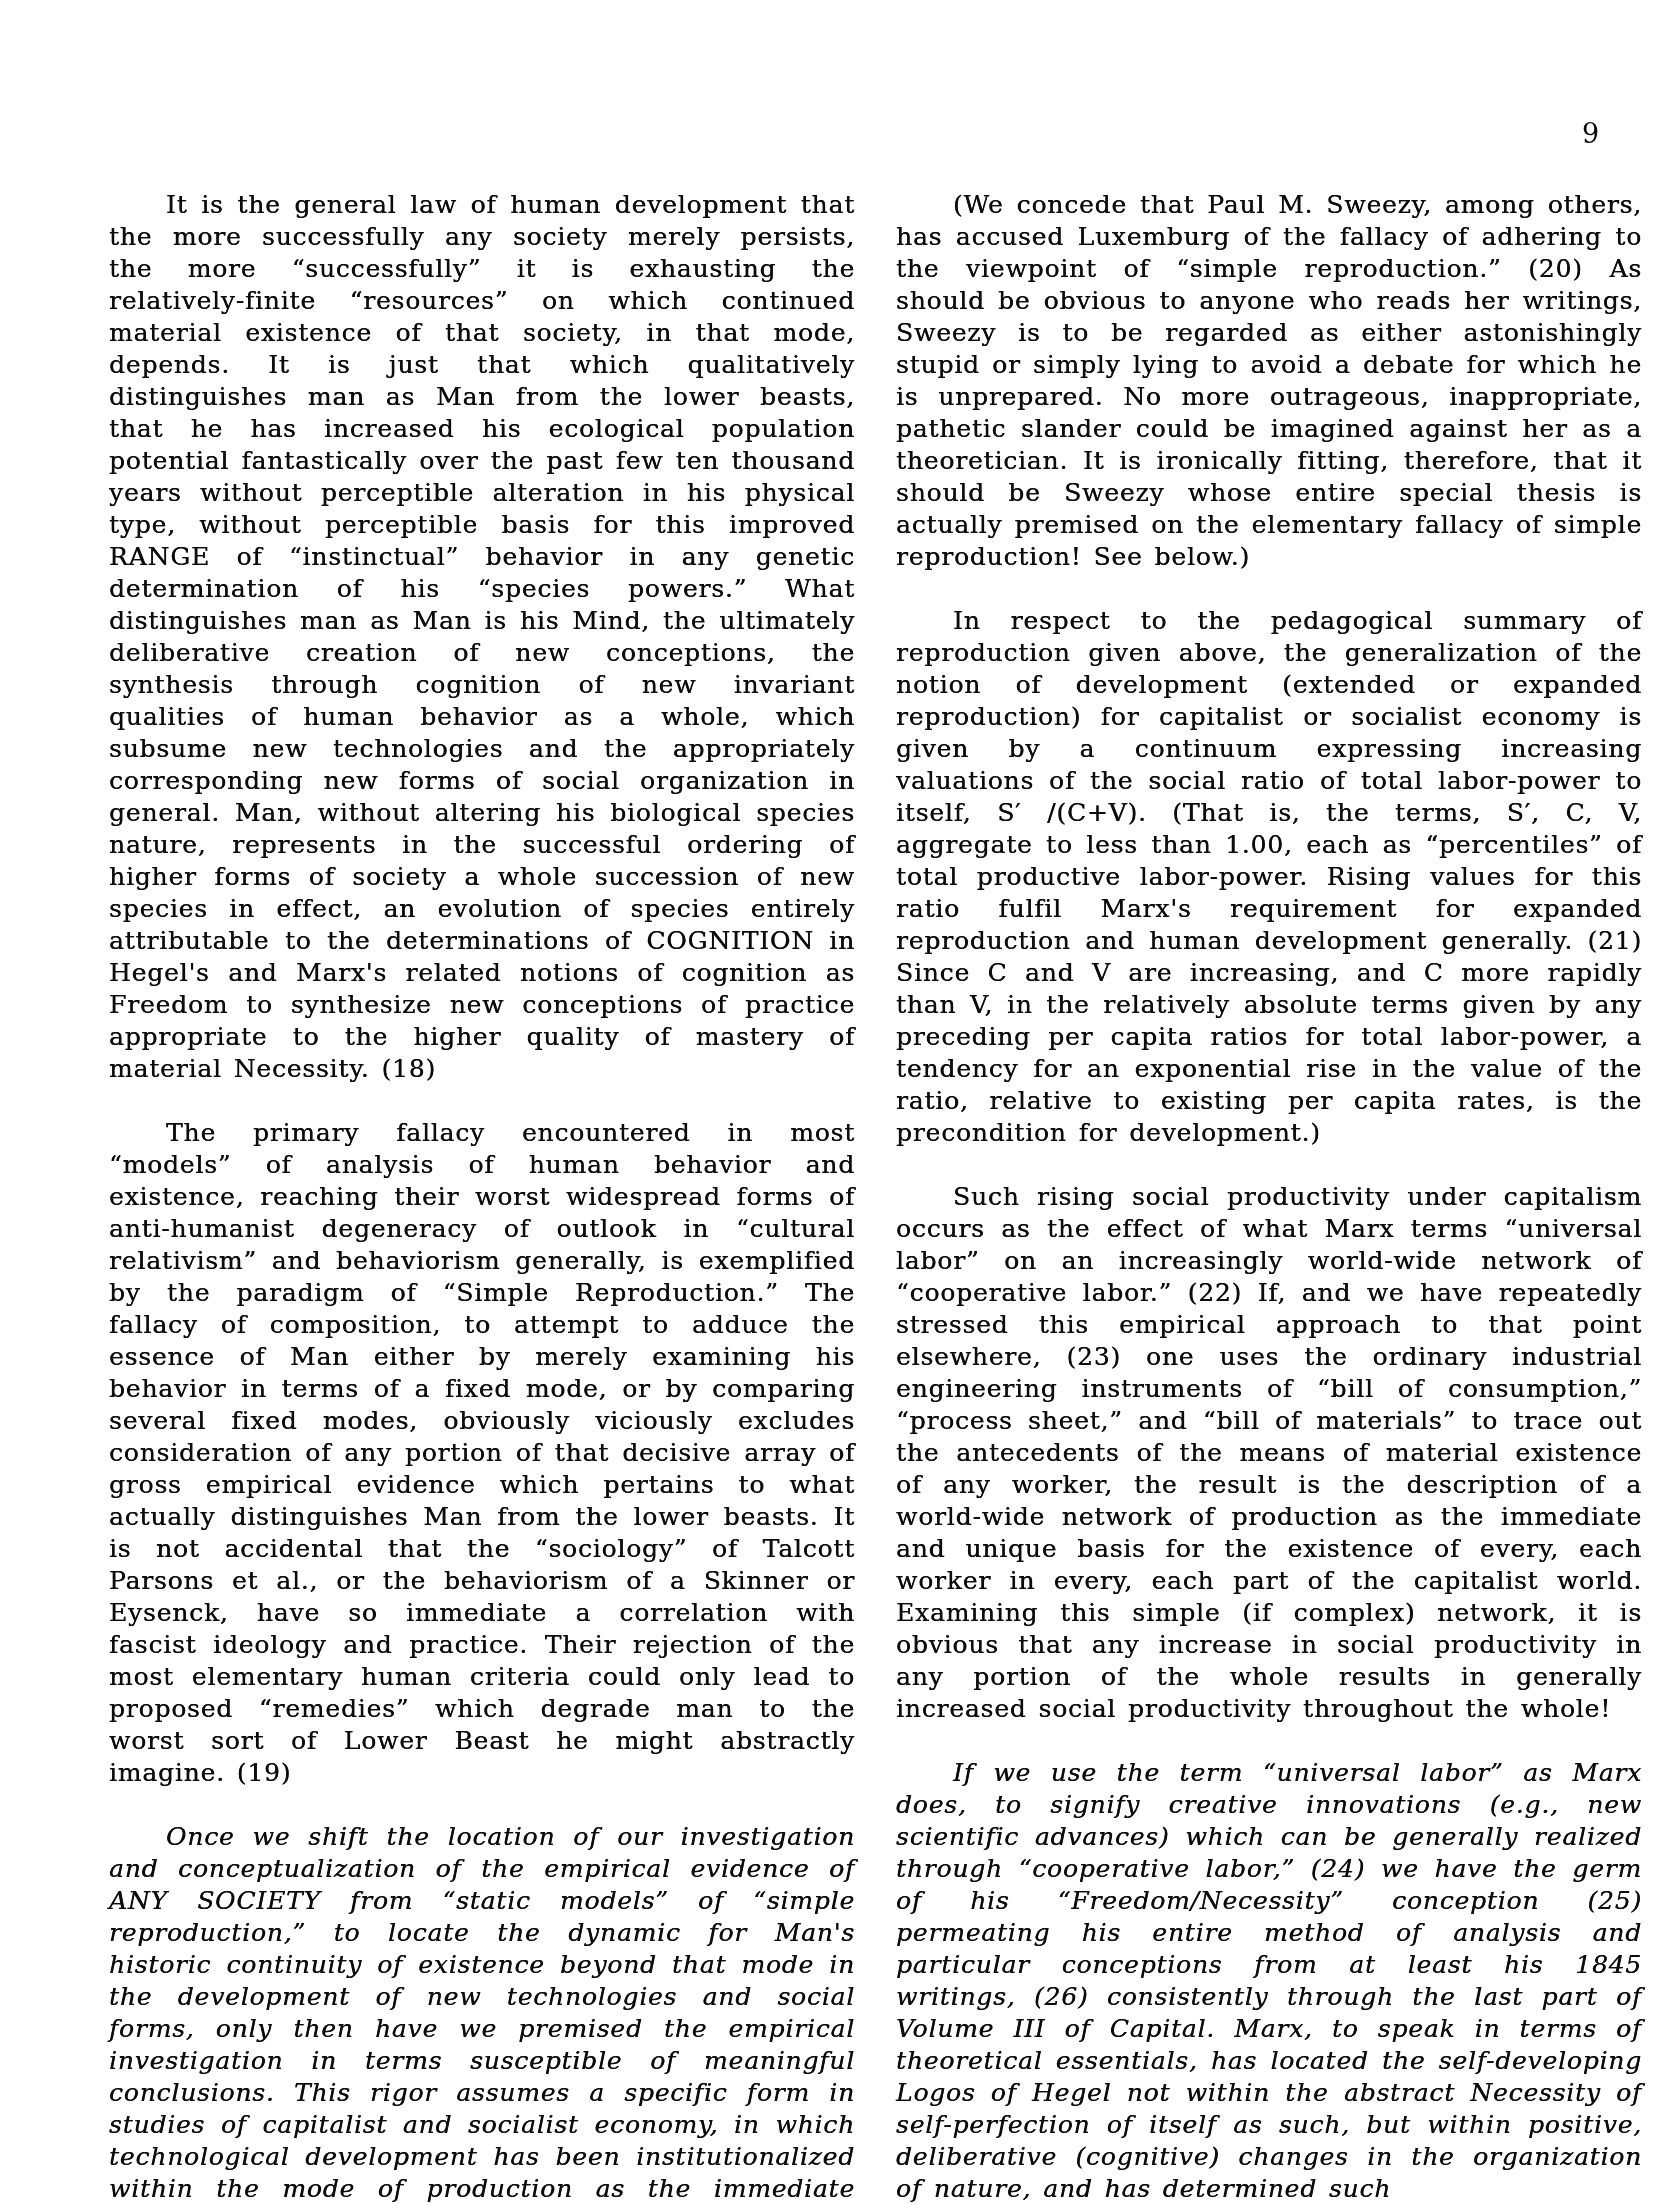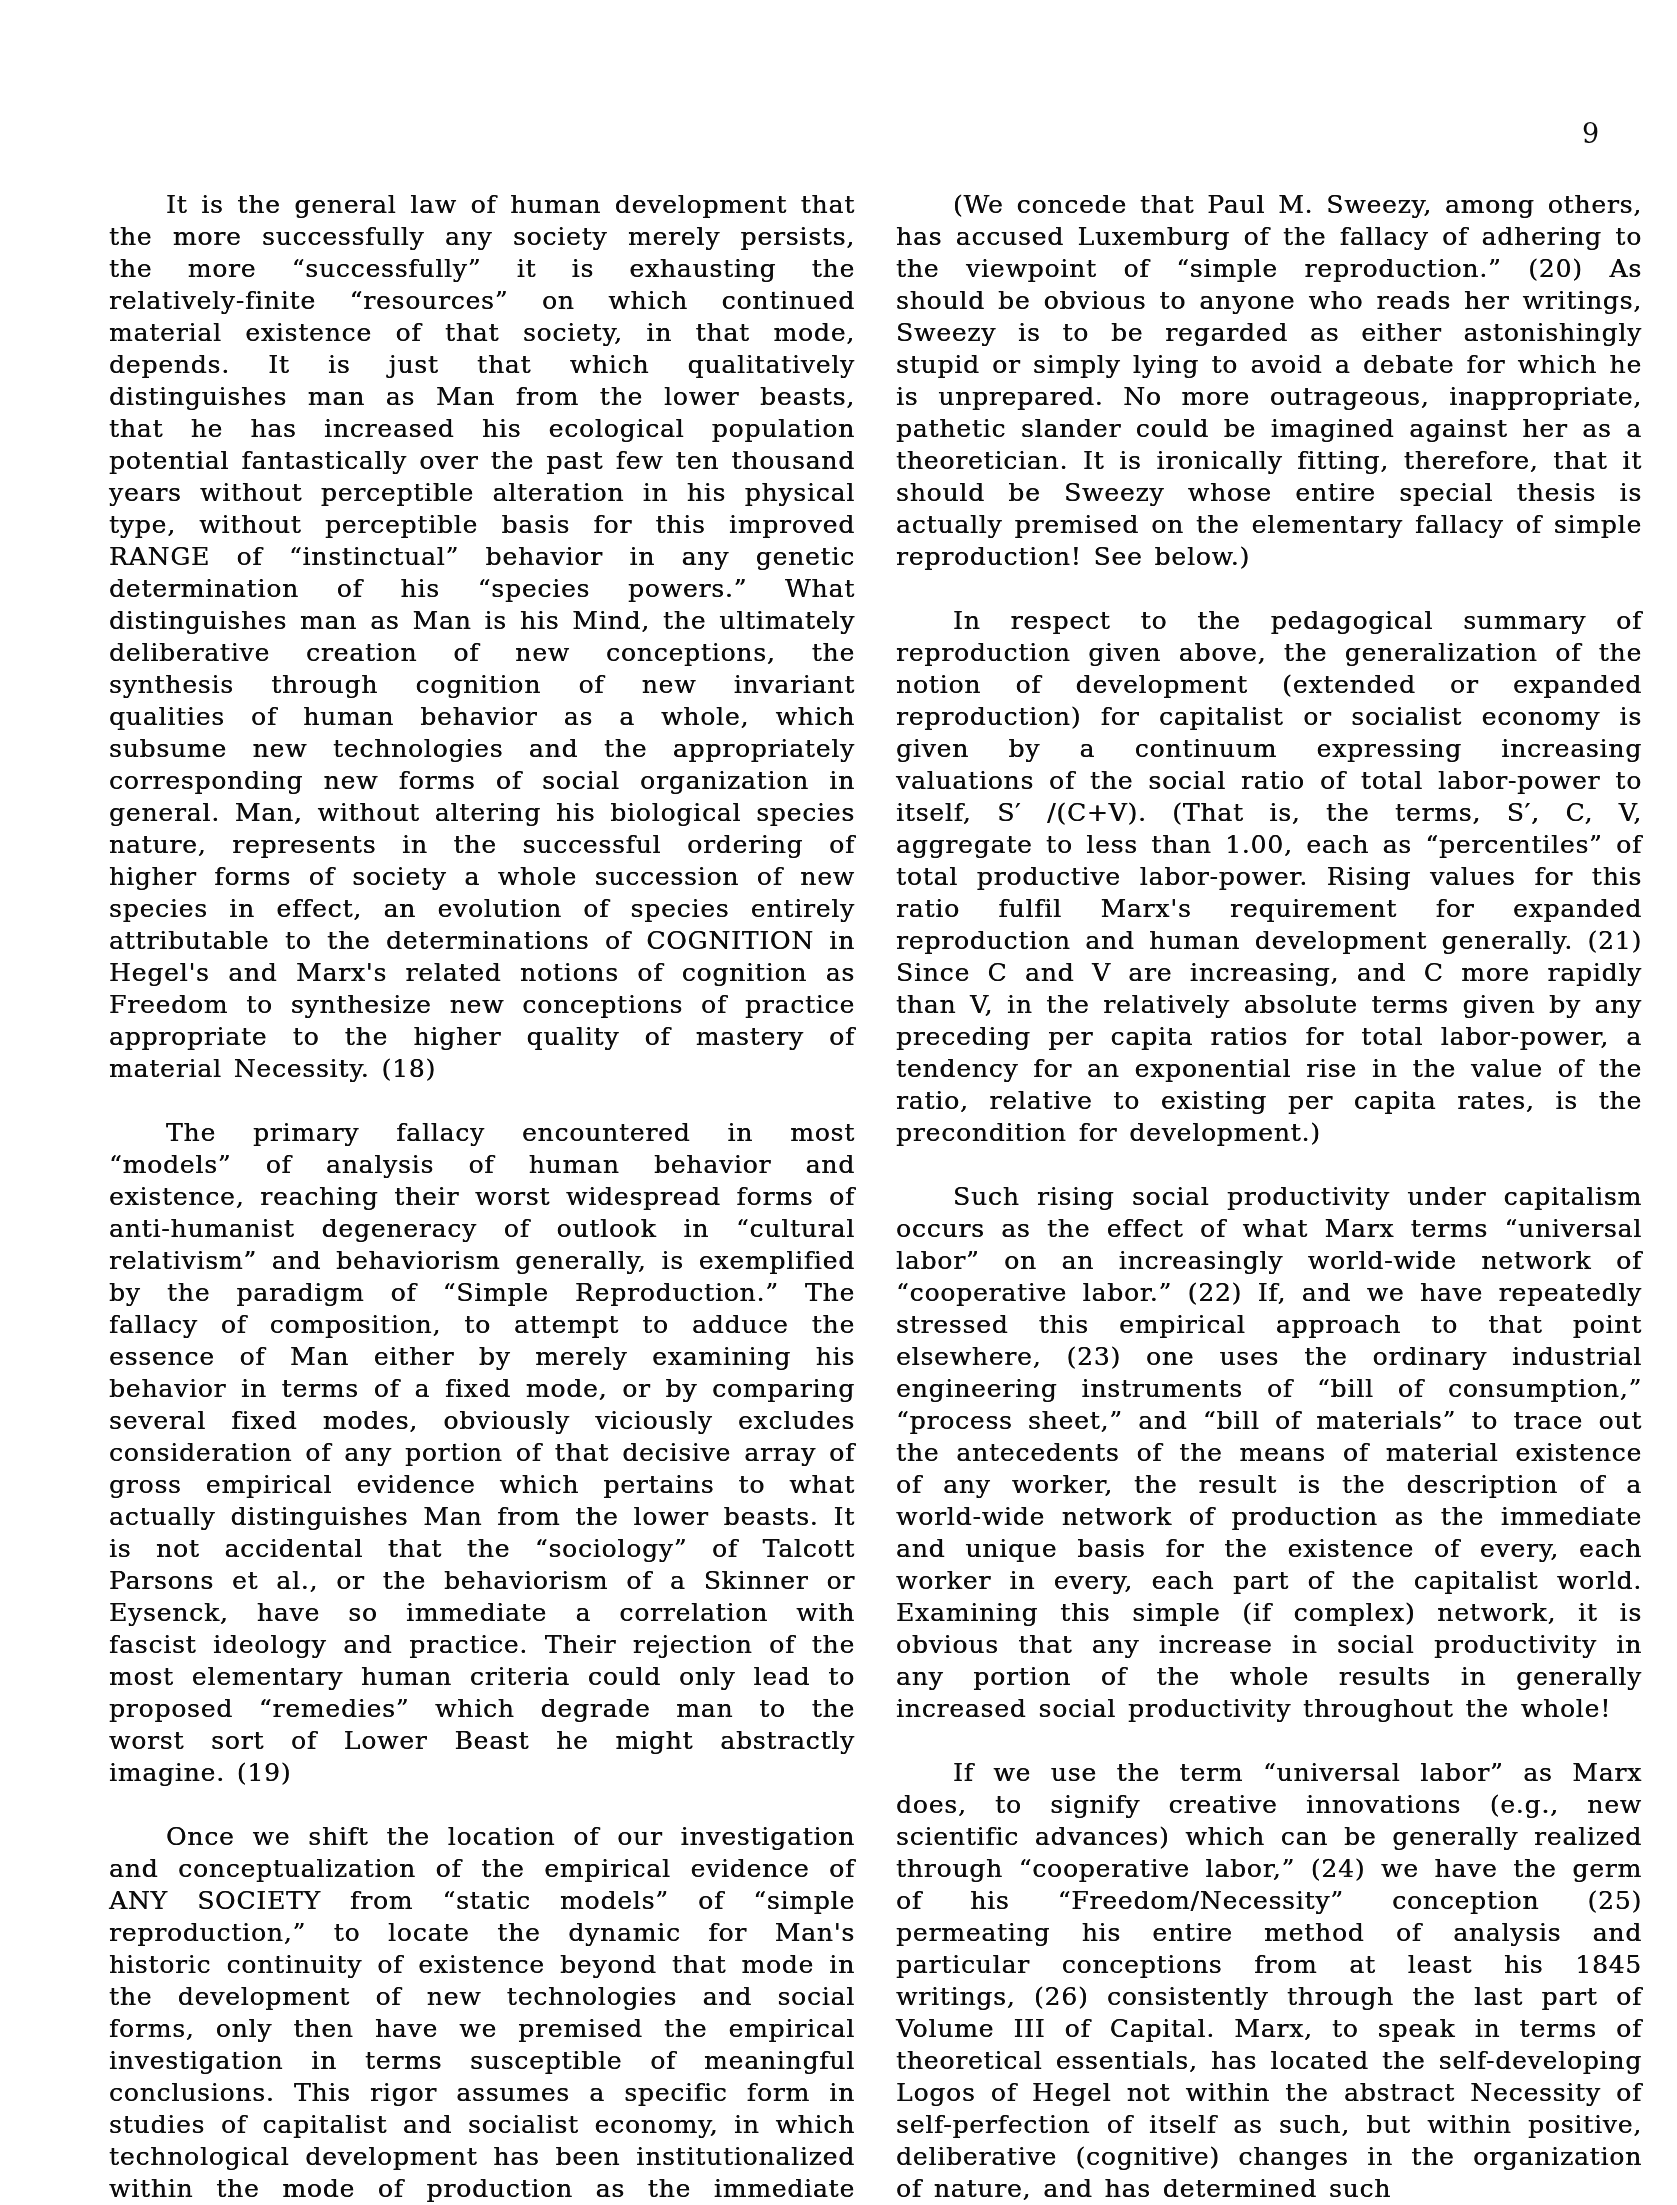--- a/index.html
+++ b/index.html
@@ -35,21 +35,21 @@
     word-spacing: 3.2px;
     hyphens: none;
     text-shadow: 0.3px 0 0 currentColor;
   }
   .col-left  { left: 109px; }
   .col-right { left: 858px; margin-left: 38px; }
   .para {
     margin: 0 0 32px 0;
     text-indent: 57px;
   }
-  .para:last-child { margin-bottom: 0; }
+  .para:last-child { margin-bottom: 0; font-style: italic; }
 </style>
 </head>
 <body>
 
 <div class="page">
 
   <div class="page-number">9</div>
 
   <div class="col col-left">
     <p class="para">It is the general law of human development that the more successfully any society merely persists, the more “successfully” it is exhausting the relatively-finite “resources” on which continued material existence of that society, in that mode, depends.  It is just that which qualitatively distinguishes man as Man from the lower beasts, that he has increased his ecological population potential fantastically over the past few ten thousand years without perceptible alteration in his physical type, without perceptible basis for this improved RANGE of “instinctual” behavior in any genetic determination of his “species powers.”  What distinguishes man as Man is his Mind, the ultimately deliberative creation of new conceptions, the synthesis through cognition of new invariant qualities of human behavior as a whole, which subsume new technologies and the appropriately corresponding new forms of social organization in general.  Man, without altering his biological species nature, represents in the successful ordering of higher forms of society a whole succession of new species in effect, an evolution of species entirely attributable to the determinations of COGNITION in Hegel's and Marx's related notions of cognition as Freedom to synthesize new conceptions of practice appropriate to the higher quality of mastery of material Necessity. (18)</p>

